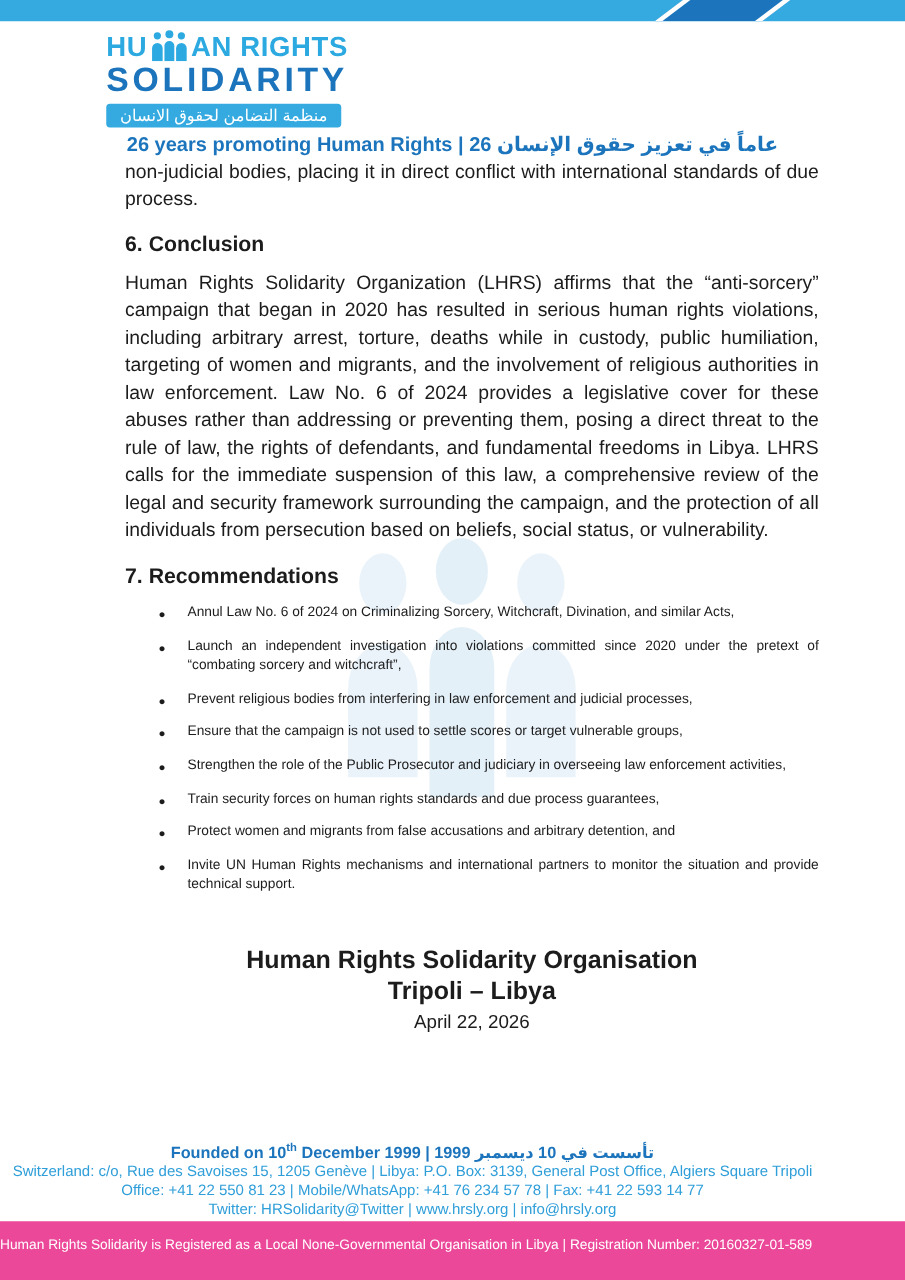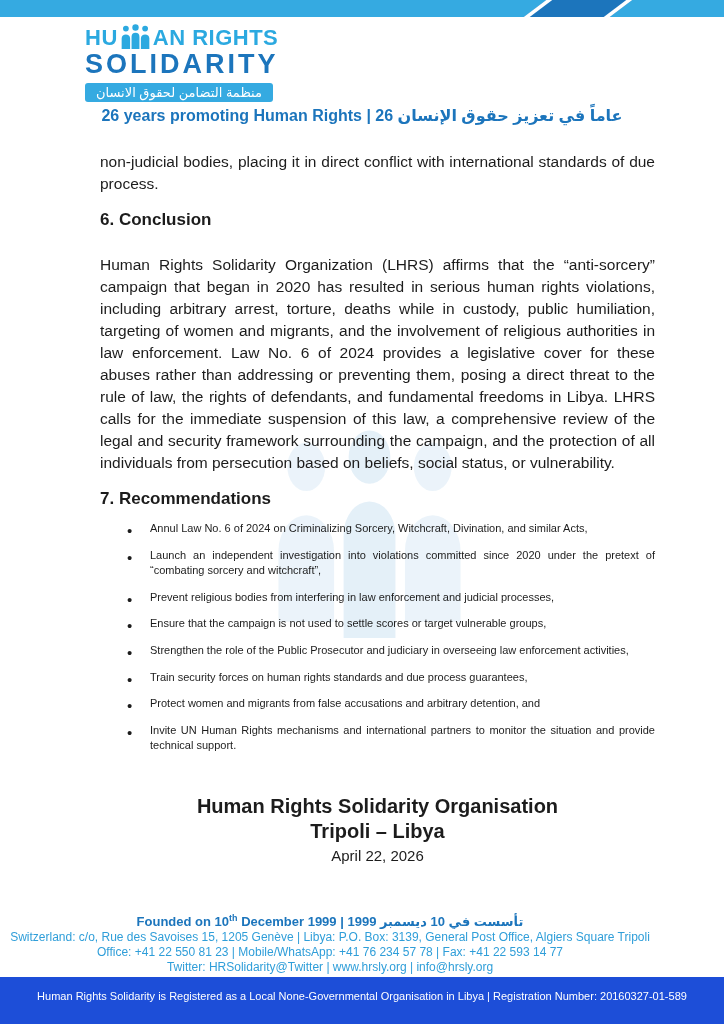--- a/index.html
+++ b/index.html
@@ -33,42 +33,42 @@
   .tagline { position:absolute; top:106px; left:0; width:724px; text-align:center;
     color:#1C75BC; font-weight:bold; font-size:16px; }
 
   
   .watermark { position:absolute; left:262px; top:428px; width:215px; height:210px; z-index:0; opacity:0.55; }
   .watermark circle, .watermark path { fill:#DCEBF6; }
   .watermark .mid { fill:#CFE4F3; }
 
   
   .content { position:absolute; left:100px; top:127px; width:555px; z-index:1; }
-  .body-text { font-size:15.5px; line-height:1.42; text-align:justify;margin-top:24px; }
+  .body-text { font-size:15.5px; line-height:1.42; text-align:justify; }
   .section-heading { font-size:17px; font-weight:bold; margin-top:15px; margin-bottom:10px; }
   .para { margin-bottom:4px; }
   ul.recs { list-style:none; margin-top:12px; }
   ul.recs li { position:relative; padding-left:50px; margin-bottom:11px;
     font-size:11px; line-height:1.42; text-align:justify; }
   ul.recs li::before { content:"•"; position:absolute; left:27px; top:-1px; font-size:15px; }
 
   
   .signature { text-align:center; margin-top:40px; }
   .sig-org { font-size:20px; font-weight:bold; line-height:1.25; }
   .sig-loc { font-size:20px; font-weight:bold; line-height:1.25; }
   .sig-date { font-size:15px; margin-top:3px; }
 
   
   .footer { position:absolute; left:0; bottom:49px; width:660px; text-align:center; z-index:1; }
   .footer-founded { color:#1C75BC; font-weight:bold; font-size:13px; line-height:16px; }
   .footer-founded sup { font-size:9px; }
   .footer-line { color:#2F9ED9; font-size:12px; line-height:15px; }
 
   .bottombar { position:absolute; left:0; bottom:0; width:724px; height:47px;
-    background:#1d4ed8; z-index:2; text-align:center; }
+    background:#ec4899; z-index:2; }
   .bottombar-text { color:#ffffff; font-size:11px; padding-top:13px; }
 </style>
 </head>
 <body>
 
 <div class="page">
 
   <div class="topbar">
     <div class="topbar-slash"></div>
   </div>

